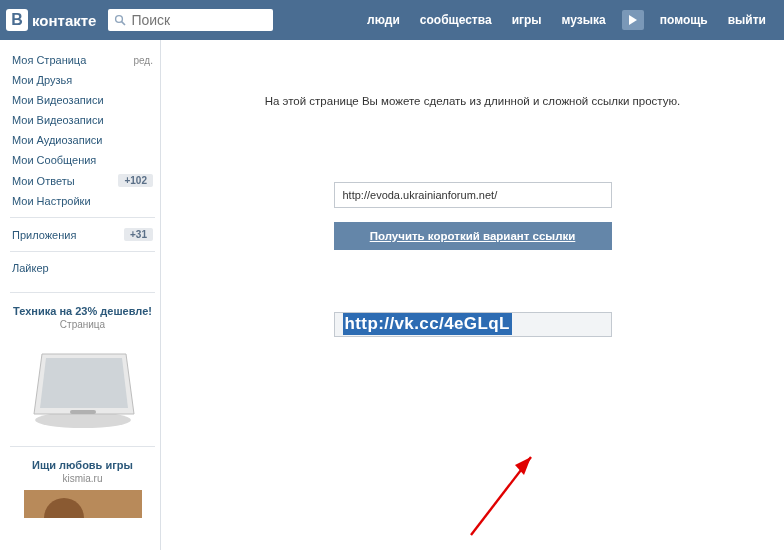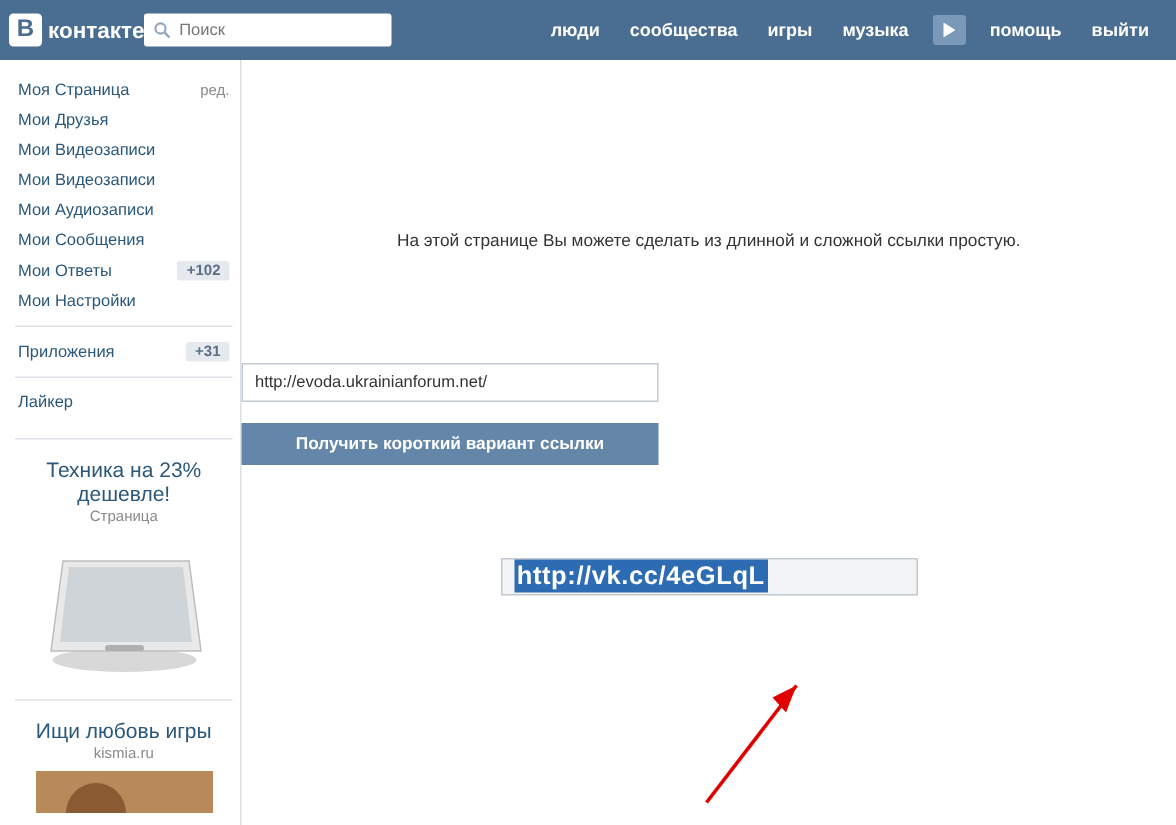--- a/index.html
+++ b/index.html
@@ -1,43 +1,43 @@
 <!DOCTYPE html>
 <html><head>
 <meta charset="utf-8">
 <style>
   * { margin: 0; padding: 0; box-sizing: border-box; }
   body { font-family: Tahoma, Arial, sans-serif; font-size: 11px; background: #fff; width: 784px; height: 550px; overflow: hidden; }
   .header { background: #4a6d92; height: 40px; display: flex; align-items: center; padding: 0 8px 0 6px; }
   .logo-wrap { display: flex; align-items: center; gap: 4px; cursor: pointer; }
   .vk-badge { width: 22px; height: 22px; background: #fff; border-radius: 3px; color: #4a6d92; font-weight: bold; font-size: 16px; display: flex; align-items: center; justify-content: center; }
-  .logo-text { color: #fff; font-weight: bold; font-size: 15px; margin-right: 0; }
+  .logo-text { color: #fff; font-weight: bold; font-size: 15px; margin-right: 12px; }
   .search-box { display: flex; align-items: center; background: #fff; border-radius: 2px; height: 22px; padding: 0 6px; width: 165px; }
   .search-box svg { flex-shrink: 0; }
-  .search-box input { border: none; outline: none; font-size: 11px; color: #828282; width: 100%; padding-left: 5px; background: transparent; }
+  .search-box input { border: none; outline: none; font-size: 14px; color: #828282; width: 100%; padding-left: 5px; background: transparent; }
   .header-spacer { flex: 1; }
   .nav { display: flex; align-items: center; gap: 0; }
   .nav a { color: #ffffff; font-size: 12px; text-decoration: none; padding: 0 10px; cursor: pointer; font-weight: bold; }
   .nav-glow { display: flex; align-items: center; justify-content: center; width: 22px; height: 20px; background: #7a98b8; border-radius: 2px; margin: 0 6px; cursor: pointer; }
   .layout { display: flex; }
   .sidebar { width: 160px; padding: 10px 5px 0 10px; }
   .side-item { display: flex; align-items: center; justify-content: space-between; padding: 4px 2px; font-size: 11px; }
   .side-link { color: #2b587a; cursor: pointer; }
   .side-tag { color: #8a8a8a; font-size: 10px; }
   .side-count { background: #e6e9ed; color: #5a6f87; font-weight: bold; padding: 1px 6px; border-radius: 2px; font-size: 10px; cursor: pointer; }
   .side-sep { border-top: 1px solid #e0e4e9; margin: 6px 0; }
   .ad-block { text-align: center; margin-top: 14px; border-top: 1px solid #e0e4e9; padding-top: 12px; }
-  .ad-title { color: #2b587a; font-weight: normal; font-size: 14px; cursor: pointer; }
+  .ad-title { color: #2b587a; font-weight: bold; font-size: 11px; cursor: pointer; }
   .ad-sub { color: #8a8a8a; font-size: 10px; margin-top: 2px; }
   .ad-img { margin: 6px auto 0; width: 118px; height: 96px; display: flex; align-items: center; justify-content: center; }
-  .content { flex: 1; border-left: 1px solid #dbe0e6; min-height: 510px; position: relative; padding-top: 112px; }
+  .content { flex: 1; border-left: 1px solid #dbe0e6; min-height: 510px; position: relative; padding-top: 52px; }
   .desc { text-align: center; font-size: 11.5px; color: #333; line-height: 1.7; margin: 0 30px 70px; }
-  .form-col { display: flex; flex-direction: column; gap: 14px; }
+  .form-col { display: flex; flex-direction: column; align-items: center; gap: 14px; }
   .url-input { width: 278px; height: 26px; border: 1px solid #c3c9d0; padding: 0 8px; font-size: 11px; color: #333; outline: none; }
-  .btn-get { width: 278px; height: 28px; background: #6486a9; color: #fff; border: none; font-size: 11.5px; font-weight: bold; cursor: pointer; }
+  .btn-get { width: 278px; height: 28px; background: #6486a9; color: #fff; border: none; font-size: 11.5px; font-weight: bold; cursor: pointer; text-decoration: underline; }
   .result-box { width: 278px; height: 25px; border: 1px solid #c3c9d0; background: #f2f4f6; margin: 62px auto 0; display: flex; align-items: center; padding: 0 8px; }
   .result-text { background: #2d6cb3; color: #fff; font-weight: bold; font-size: 17px; padding: 1px 2px; font-family: Arial, sans-serif; letter-spacing: 0.4px; }
   .arrow-svg { position: absolute; left: 300px; top: 395px; pointer-events: none; }
 </style>
 </head>
 <body>
 
 <div class="header">
   <div class="logo-wrap">
     <div class="vk-badge">B</div>

